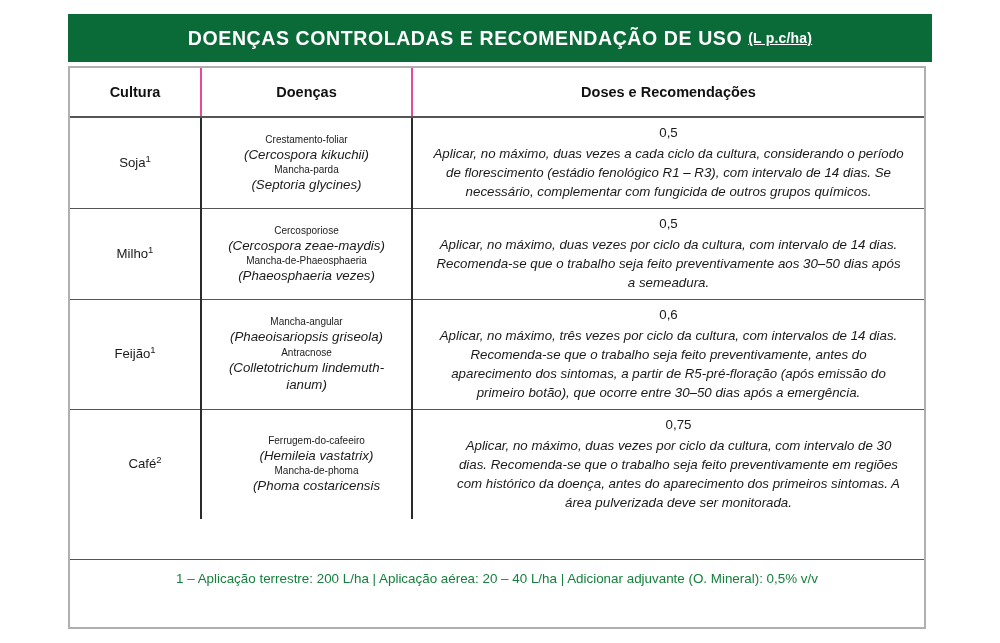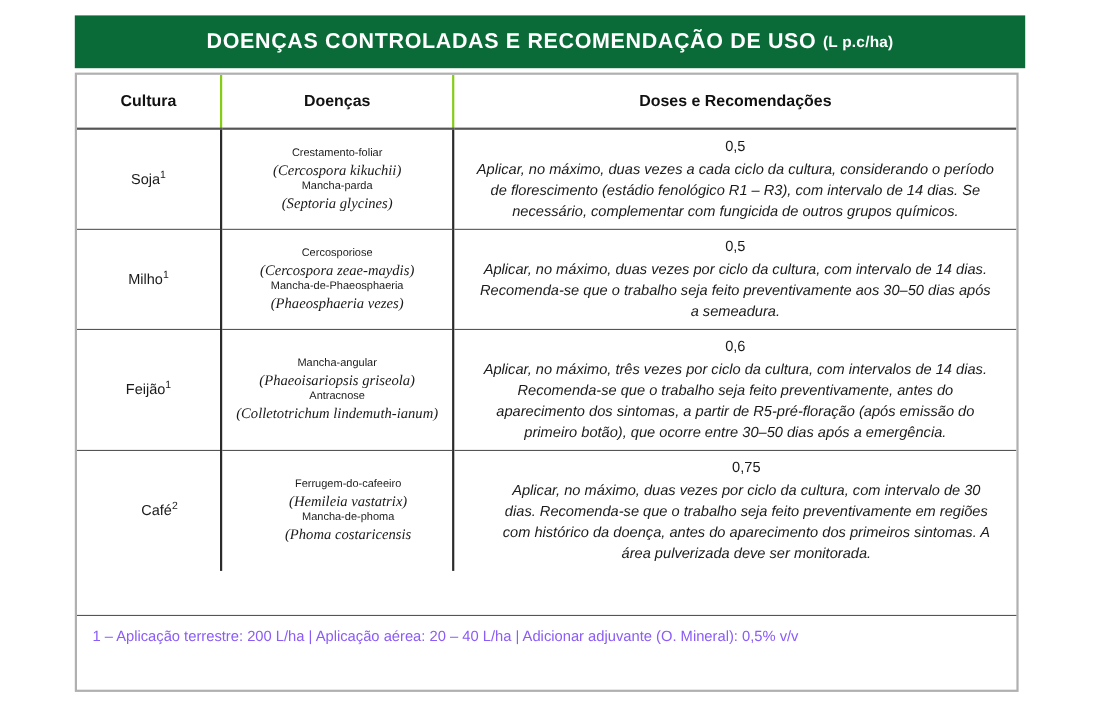--- a/index.html
+++ b/index.html
@@ -43,20 +43,21 @@
     white-space: nowrap;
     font-family: "Liberation Sans", sans-serif;
   }
   .banner-sub {
     color: #ffffff;
     font-weight: bold;
     font-size: 14px;
     letter-spacing: 0.2px;
     margin-left: 6px;
     white-space: nowrap;
+    text-decoration: underline;
   }
 
   
   .table-frame {
     position: absolute;
     left: 68px;
     top: 66px;
     width: 858px;
     height: 563px;
     box-sizing: border-box;
@@ -84,21 +85,21 @@
   .hdr th {
     font-size: 14.5px;
     font-weight: bold;
     text-align: center;
     color: #111111;
     border-bottom: 2px solid #555555;
     height: 49px;
     padding-top: 4px;
     padding-bottom: 4px;
   }
-  .hdr th.sep-r { border-right: 2px solid #84cc16; border-radius: 21px; }
+  .hdr th.sep-r { border-right: 2px solid #ec4899; border-radius: 21px; }
 
   
   .tbl tbody td {
     font-size: 13.2px;
     line-height: 1.38;
     color: #1a1a1a;
     text-align: center;
     border-bottom: 1.5px solid #555555;
   }
   .tbl tbody tr:last-child td { border-bottom: none; padding-left: 28px; }
@@ -118,21 +119,20 @@
   .disease-common {
     display: block;
     font-size: 10px;
     line-height: 1.3;
   }
   .disease-sci {
     display: block;
     font-style: italic;
     font-size: 13.3px;
     line-height: 1.3;
-    font-family: Liberation Serif, serif;
   }
 
   .dose-value {
     display: block;
     font-size: 13.3px;
     margin-bottom: 3px;
   }
   .dose-text {
     display: block;
     font-size: 13.3px;
@@ -148,22 +148,22 @@
     right: 0;
     bottom: 0;
     border-top: 1.5px solid #555555;
     padding: 9px 14px 8px 14px;
     box-sizing: border-box;
     height: 68px;
   }
   .footnote {
     font-size: 13.4px;
     line-height: 1.55;
-    color: #8b5cf6;
-    text-align: left;
+    color: #15803d;
+    text-align: center;
     white-space: nowrap;
   }
 
   .body-wrap {
     position: absolute;
     left: 0; right: 0; top: 0;
     bottom: 68px;
     overflow: hidden;
   }
 </style>

